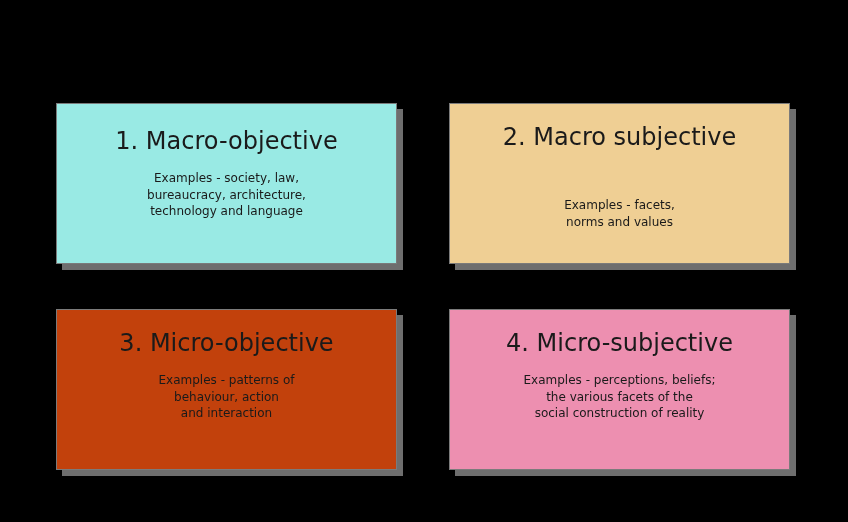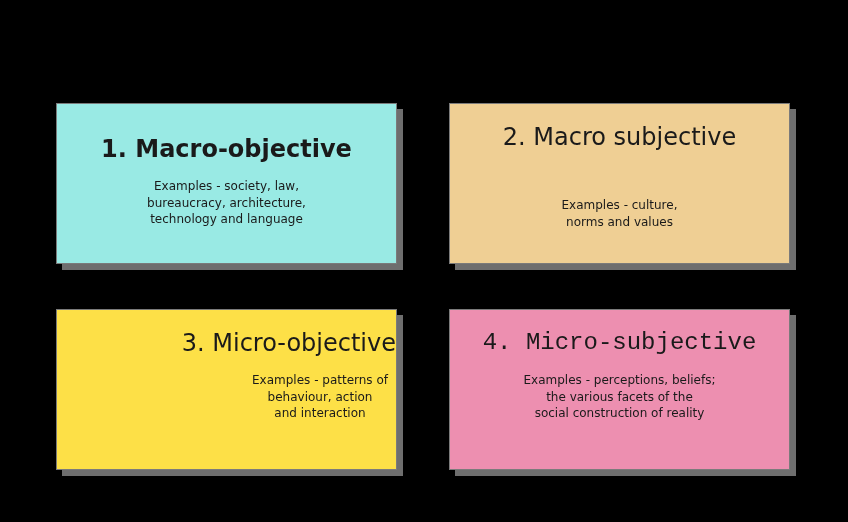--- a/index.html
+++ b/index.html
@@ -50,73 +50,72 @@
   }
 
   
   #box-macro-objective {
     left: 56px;
     top: 103px;
     width: 341px;
     height: 161px;
     background: #99EAE4;
   }
-  #box-macro-objective .quadrant-title { margin-top: 32px; font-weight: bold; }
+  #box-macro-objective .quadrant-title { margin-top: 24px; }
   #box-macro-objective .quadrant-body { margin-top: 16px; }
 
   
   #box-macro-subjective {
     left: 449px;
     top: 103px;
     width: 341px;
     height: 161px;
     background: #EFCF94;
     gap: 31px;
   }
   #box-macro-subjective .quadrant-title { margin-top: 20px; }
   #box-macro-subjective .quadrant-body { margin-top: 16px; }
 
   
   #box-micro-objective {
     left: 56px;
     top: 309px;
     width: 341px;
     height: 161px;
-    background: #fde047;
-    align-items: flex-end;
+    background: #c2410c;
   }
   #box-micro-objective .quadrant-title { margin-top: 20px; }
   #box-micro-objective .quadrant-body { margin-top: 16px; }
 
   
   #box-micro-subjective {
     left: 449px;
     top: 309px;
     width: 341px;
     height: 161px;
     background: #ED8FB0;
   }
-  #box-micro-subjective .quadrant-title { margin-top: 20px; font-family: Liberation Mono, monospace; }
+  #box-micro-subjective .quadrant-title { margin-top: 20px; }
   #box-micro-subjective .quadrant-body { margin-top: 16px; }
 </style>
 </head>
 <body>
 
 <div id="diagram-canvas">
 
   <div class="quadrant-box" id="box-macro-objective">
     <div class="quadrant-title">1. Macro-objective</div>
     <div class="quadrant-body">Examples - society, law,
 bureaucracy, architecture,
 technology and language</div>
   </div>
 
   <div class="quadrant-box" id="box-macro-subjective">
     <div class="quadrant-title">2. Macro subjective</div>
-    <div class="quadrant-body">Examples - culture,
+    <div class="quadrant-body">Examples - facets,
 norms and values</div>
   </div>
 
   <div class="quadrant-box" id="box-micro-objective">
     <div class="quadrant-title">3. Micro-objective</div>
     <div class="quadrant-body">Examples - patterns of
 behaviour, action
 and interaction</div>
   </div>
 

